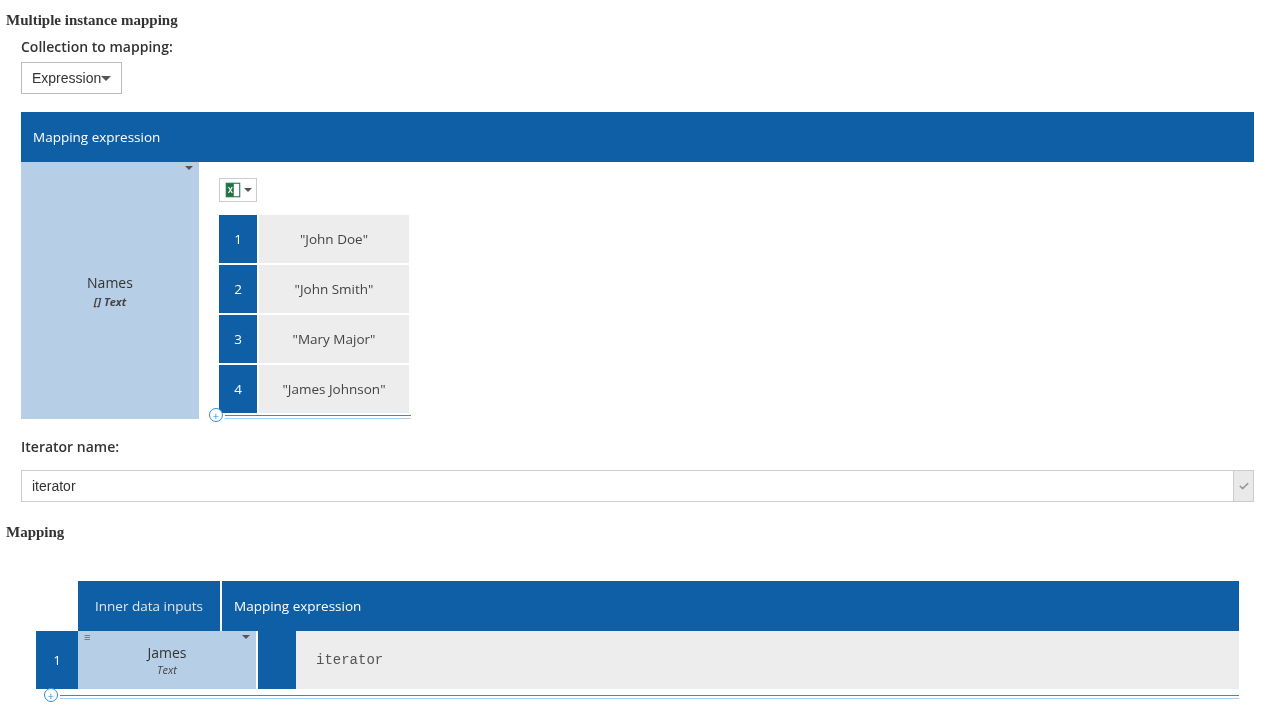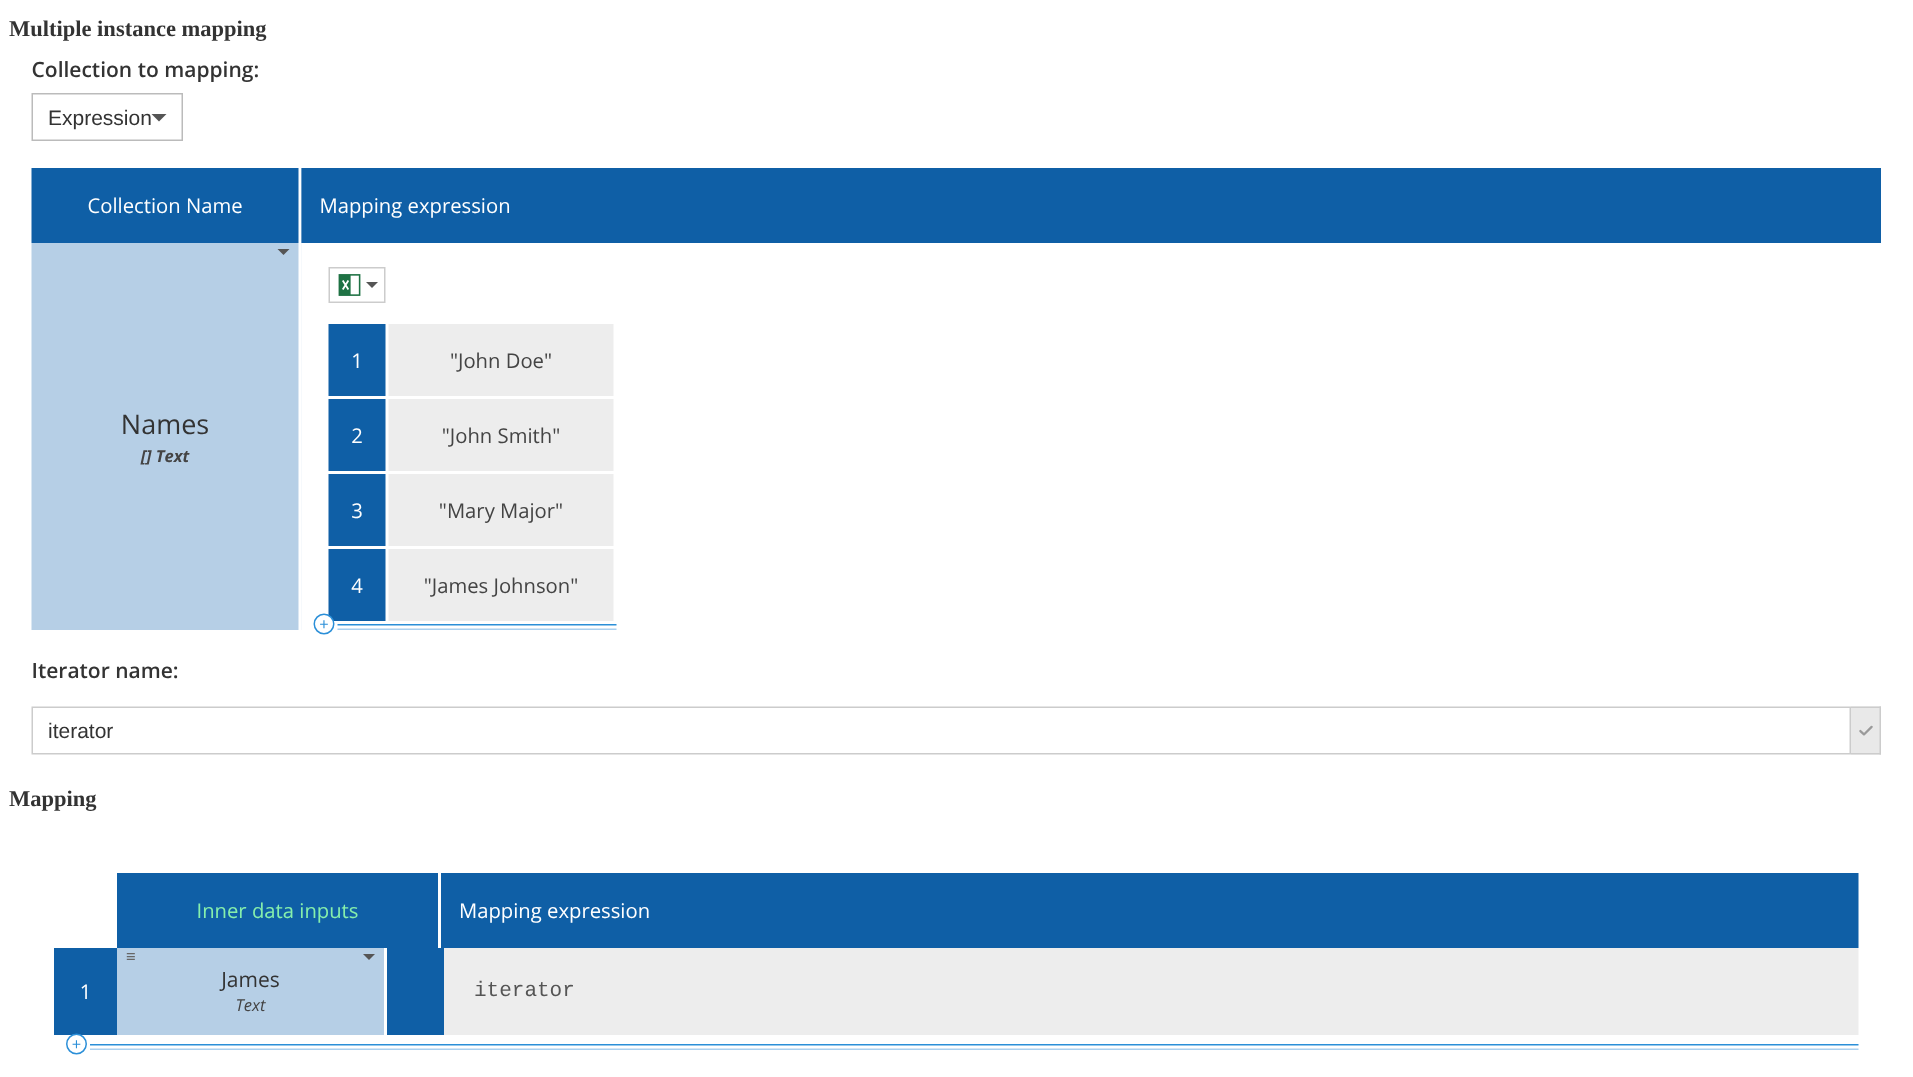--- a/index.html
+++ b/index.html
@@ -71,21 +71,21 @@
     position: relative;
     display:flex;
     flex-direction:column;
     align-items:center;
     justify-content:center;
     min-height: 250px;
   }
   .colname-cell .tri {
     position:absolute; top:4px; right:6px;
   }
-  .colname-cell .name { font-size:18px; color:#333; }
+  .colname-cell .name { font-size:14px; color:#333; }
   .colname-cell .type { font-size:11px; font-style:italic; color:#444; margin-top:2px;font-weight:bold;}
   .mapping-cell {
     flex:1;
     background:#fff;
     padding: 16px 18px 0 18px;
     position:relative;
   }
   .excel-toggle {
     display:inline-flex; align-items:center; gap:2px;
     border:1px solid #ccc; padding:2px 4px; background:#fff;
@@ -143,21 +143,21 @@
     border-left:none;
     background:#e9e9e9;
     display:flex; align-items:center; justify-content:center;
   }
   .iter-check svg { width:12px; height:12px; }
 
   
   .tbl2-wrap { margin: 40px 0 0 30px; width: calc(100% - 60px); }
   .tbl2-head { display:flex; margin-left:42px; }
   .tbl2-head .inner-head {
-    width:216px; background:#0f5fa6; color:#86efac;
+    width:144px; background:#0f5fa6; color:#e5e5e5;
     text-align:center; padding:16px 4px; font-size:13.5px;
     border-right:2px solid #fff;
   }
   .tbl2-head .mapping-head2 {
     flex:1; background:#0f5fa6; color:#fff;
     padding:16px 12px; font-size:13.5px;
   }
   .tbl2-body { display:flex; }
   .tbl2-body .rownum {
     width:42px; background:#0f5fa6; color:#fff;
@@ -198,21 +198,20 @@
 
 <div class="field-label">Collection to mapping:</div>
 <button class="dropdown-btn">
   <span>Expression</span>
   <span class="caret-down"></span>
 </button>
 
 
 <div class="tbl1">
   <div class="tbl1-head">
-    <div class="colname-head">Collection Name</div>
     <div class="mapping-head">Mapping expression</div>
   </div>
   <div class="tbl1-body">
     <div class="colname-cell">
       <span class="caret-down sm tri"></span>
       <div class="name">Names</div>
       <div class="type">
         <span>[]</span> <span>Text</span>
       </div>
     </div>

